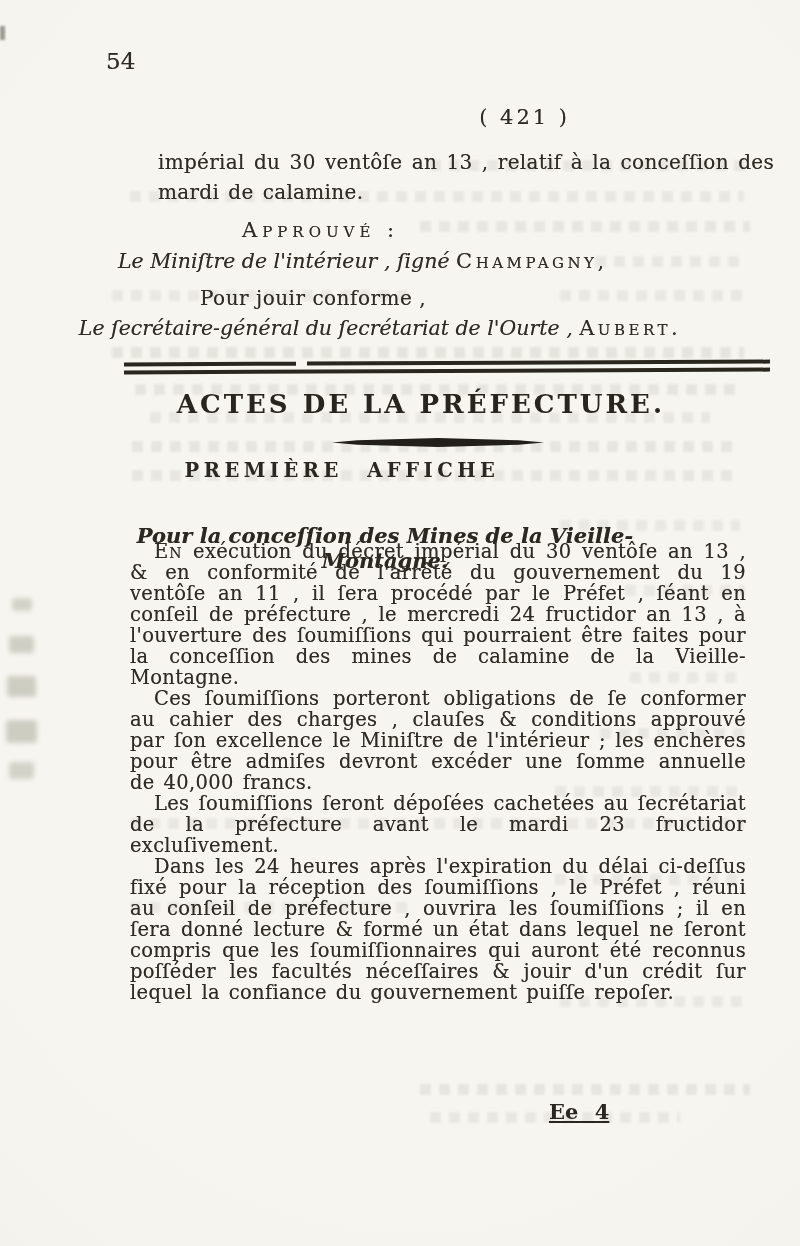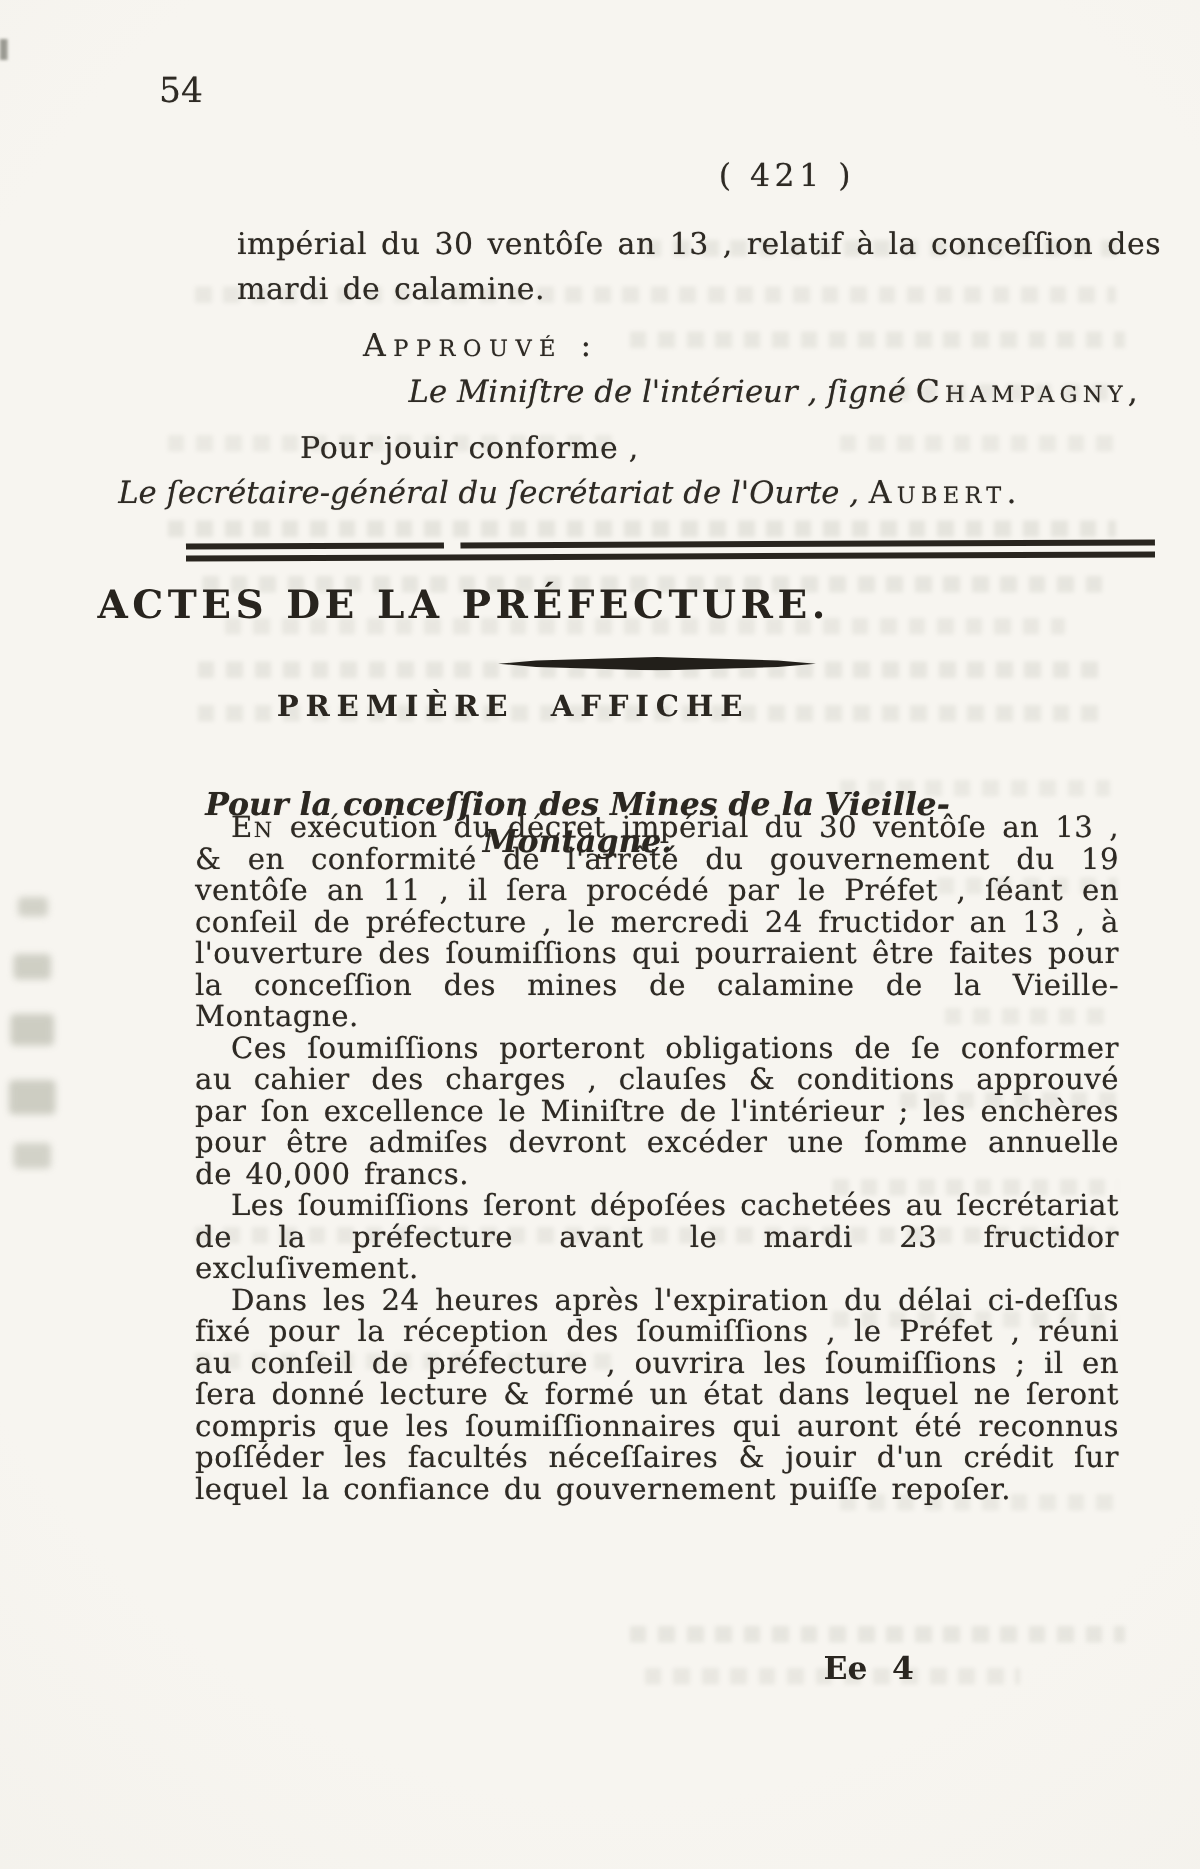--- a/index.html
+++ b/index.html
@@ -15,52 +15,52 @@
   .folio{position:absolute;left:106px;top:48px;font-size:23px;}
   .pagenum{position:absolute;left:370px;top:105px;width:200px;text-align:right;
            font-size:21px;letter-spacing:3px;}
 
   .carryover{position:absolute;left:130px;top:147px;width:616px;
              font-size:20px;line-height:30px;letter-spacing:.3px;word-spacing:2.5px;margin-left:28px;}
   .carryover .stretch{text-align:justify;text-align-last:justify;}
 
   .approved{position:absolute;left:242px;top:218px;font-size:21px;
             font-variant:small-caps;letter-spacing:5px;}
-  .minister{position:absolute;left:146px;top:249px;width:616px;text-align:right;
+  .minister{position:absolute;left:118px;top:249px;width:616px;text-align:left;
             font-style:italic;font-size:20.5px;}
   .copyconf{position:absolute;left:130px;top:286px;width:366px;text-align:center;
             font-size:20px;letter-spacing:.5px;}
   .secretary{position:absolute;left:70px;top:316px;width:620px;text-align:center;
              font-style:italic;font-size:20.5px;}
   .sig-name{font-style:normal;font-variant:small-caps;letter-spacing:3.5px;font-size:21px;}
 
   .double-rule{position:absolute;left:124px;top:361px;width:646px;transform:rotate(-.25deg);}
   .double-rule .top{display:flex;gap:11px;margin-bottom:4px;}
   .double-rule .top span{display:block;height:3.5px;background:#29251f;}
   .double-rule .seg1{width:172px;}
   .double-rule .seg2{flex:1;}
   .double-rule .bottom{height:4px;background:#29251f;}
 
-  .acts-title{position:absolute;left:65px;top:389px;width:600px;text-align:left;
+  .acts-title{position:absolute;left:65px;top:389px;width:600px;text-align:right;
               font-size:26px;font-weight:bold;letter-spacing:3px;color:#28241e;}
   .swell-rule{position:absolute;left:332px;top:438px;width:212px;height:9px;background:#221f1a;
               clip-path:polygon(0% 50%,12% 26%,50% 0%,88% 26%,100% 50%,88% 74%,50% 100%,12% 74%);}
   .affiche{position:absolute;left:42px;top:459px;width:600px;text-align:center;
            font-size:19.5px;font-weight:bold;letter-spacing:4.5px;word-spacing:13px;color:#2b2721;}
   .subject{position:absolute;left:85px;top:495px;width:600px;text-align:center;
            font-size:21px;font-style:italic;font-weight:bold;color:#2b2721;margin-top:28px;}
 
   .bodytext{position:absolute;left:130px;top:541px;width:616px;
             font-size:19.5px;line-height:21px;text-align:justify;
             letter-spacing:.3px;word-spacing:2.5px;}
   .bodytext p{margin:0;text-indent:24px;}
   .lead-sc{font-variant:small-caps;letter-spacing:1px;}
 
   .sigmark{position:absolute;left:549px;top:1099px;font-size:21px;word-spacing:9px;
-           font-weight:bold;color:#2a2620;}
+           font-weight:bold;color:#2a2620;text-decoration:underline;}
 
   
   .ghost{position:absolute;height:11px;filter:blur(1.3px);
          background:repeating-linear-gradient(90deg,#7e8270 0 11px,transparent 11px 19px);}
   .smudge{position:absolute;background:#8f927f;filter:blur(2.5px);border-radius:3px;}
   .corner-speck{position:absolute;left:0;top:26px;width:5px;height:14px;background:#9a9a92;filter:blur(1px);}
 </style>
 </head>
 <body>
 

